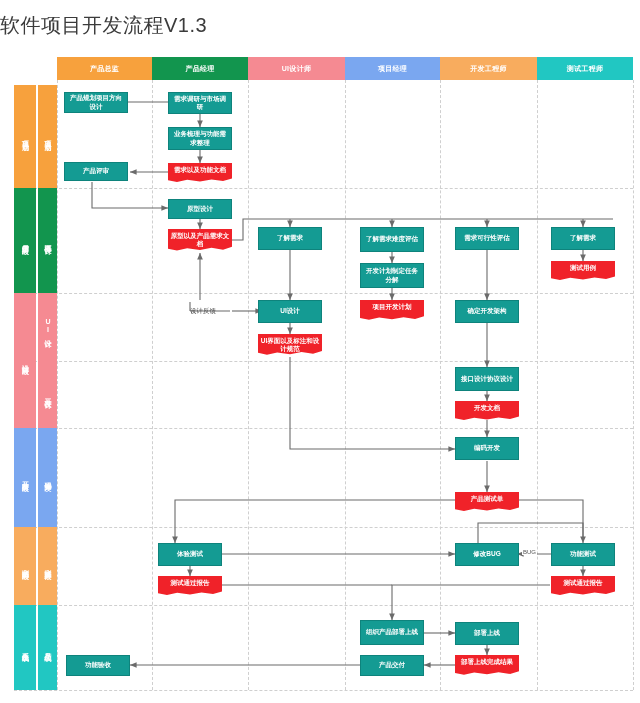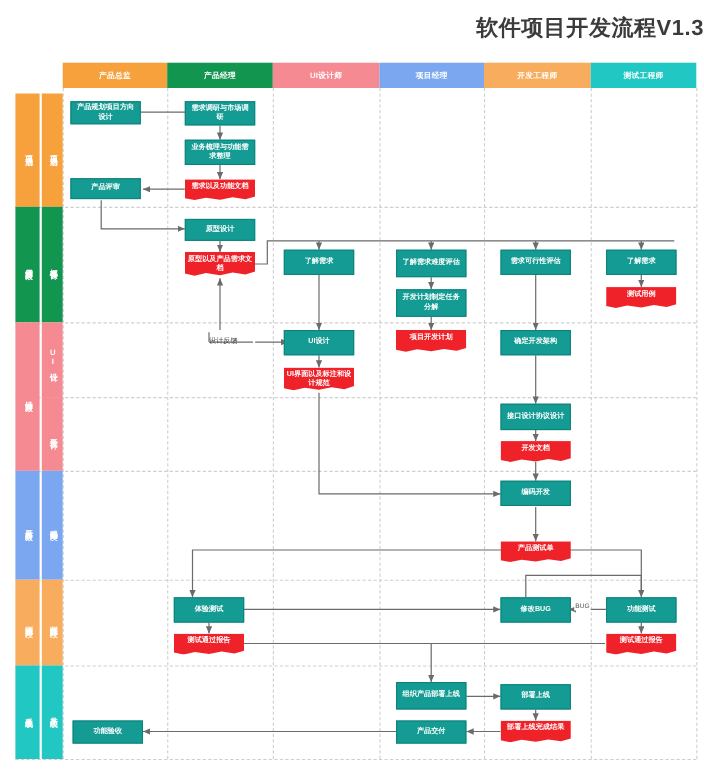--- a/index.html
+++ b/index.html
@@ -5,22 +5,22 @@
   html,body{margin:0;padding:0;background:#ffffff;}
   body{
     width:640px;height:703px;position:relative;overflow:hidden;
     font-family:"Liberation Sans","DejaVu Sans",sans-serif;
     color:#333;
   }
   #chart-root{position:absolute;left:0;top:0;width:640px;height:703px;}
 
   
   #page-title{
-    position:absolute;left:0;top:12px;width:640px;text-align:right;
-    font-size:20px;font-weight:700;color:#3b3b3b;letter-spacing:.5px;
+    position:absolute;left:0;top:12px;width:640px;text-align:left;
+    font-size:20px;font-weight:400;color:#3b3b3b;letter-spacing:.5px;
   }
 
   
   .col-head{
     position:absolute;top:57px;height:23px;
     display:flex;align-items:center;justify-content:center;
     font-size:7px;font-weight:700;color:#ffffff;
     box-sizing:border-box;
     letter-spacing:.3px;
   }

